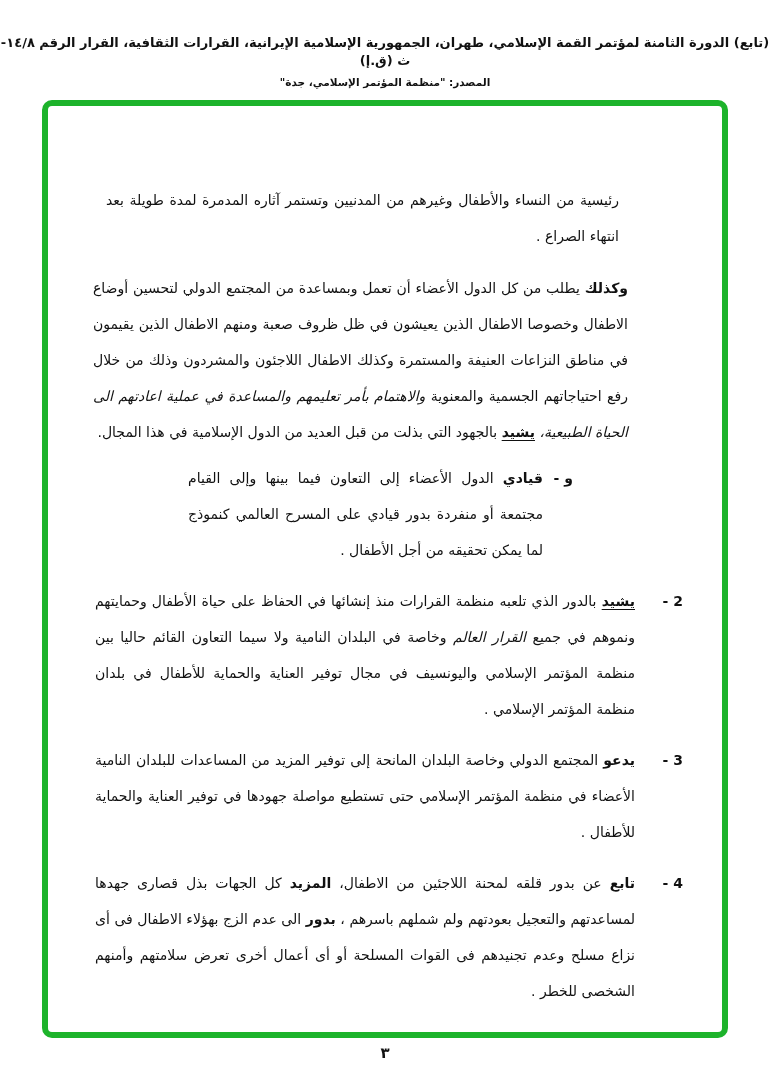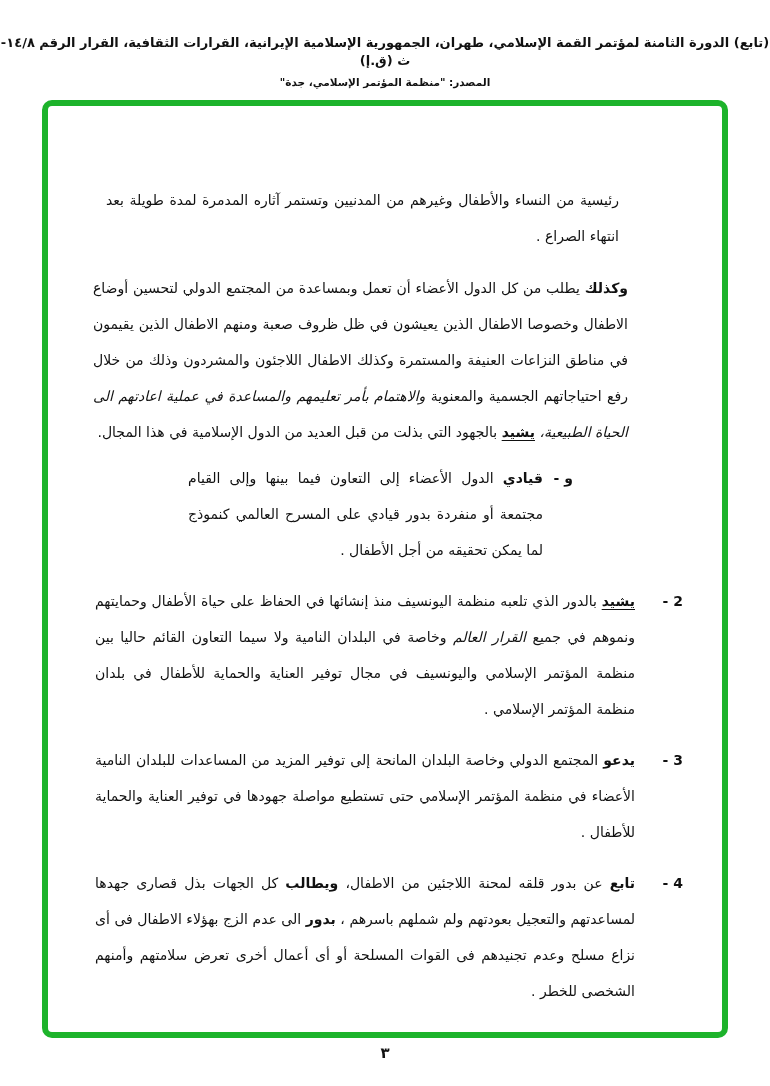--- a/index.html
+++ b/index.html
@@ -61,30 +61,30 @@
       <span class="ibody"><b>وكذلك</b><span> يطلب من كل الدول الأعضاء أن تعمل وبمساعدة من المجتمع الدولي لتحسين أوضاع الاطفال وخصوصا الاطفال الذين يعيشون في ظل ظروف صعبة ومنهم الاطفال الذين يقيمون في مناطق النزاعات العنيفة والمستمرة وكذلك الاطفال اللاجئون والمشردون وذلك من خلال رفع احتياجاتهم الجسمية والمعنوية </span><i>والاهتمام بأمر تعليمهم والمساعدة في عملية اعادتهم الى الحياة الطبيعية، </i><b class="u">يشيد</b><span> بالجهود التي بذلت من قبل العديد من الدول الإسلامية في هذا المجال.</span></span>
     </div>
 
     <div class="item item-w">
       <span class="marker">و -</span>
       <span class="ibody"><b>قيادي</b><span> الدول الأعضاء إلى التعاون فيما بينها وإلى القيام مجتمعة أو منفردة بدور قيادي على المسرح العالمي كنموذج لما يمكن تحقيقه من أجل الأطفال .</span></span>
     </div>
 
     <div class="item item-num">
       <span class="marker">2 -</span>
-      <span class="ibody"><b class="u">يشيد</b><span> بالدور الذي تلعبه منظمة اليونسيف منذ إنشائها في الحفاظ على حياة الأطفال وحمايتهم ونموهم في جميع </span><i>القرار العالم</i><span> وخاصة في البلدان النامية ولا سيما التعاون القائم حاليا بين منظمة المؤتمر الإسلامي واليونسيف في مجال توفير العناية والحماية للأطفال في بلدان منظمة المؤتمر الإسلامي .</span></span>
+      <span class="ibody"><b class="u">يشيد</b><span> بالدور الذي تلعبه منظمة القرارات منذ إنشائها في الحفاظ على حياة الأطفال وحمايتهم ونموهم في جميع </span><i>القرار العالم</i><span> وخاصة في البلدان النامية ولا سيما التعاون القائم حاليا بين منظمة المؤتمر الإسلامي واليونسيف في مجال توفير العناية والحماية للأطفال في بلدان منظمة المؤتمر الإسلامي .</span></span>
     </div>
 
     <div class="item item-num">
       <span class="marker">3 -</span>
       <span class="ibody"><b>يدعو</b><span> المجتمع الدولي وخاصة البلدان المانحة إلى توفير المزيد من المساعدات للبلدان النامية الأعضاء في منظمة المؤتمر الإسلامي حتى تستطيع مواصلة جهودها في توفير العناية والحماية للأطفال .</span></span>
     </div>
 
     <div class="item item-num">
       <span class="marker">4 -</span>
-      <span class="ibody"><b>تابع</b><span> عن بدور قلقه لمحنة اللاجئين من الاطفال، </span><b>ويطالب</b><span> كل الجهات بذل قصارى جهدها لمساعدتهم والتعجيل بعودتهم ولم شملهم باسرهم ، </span><b>بدور</b><span> الى عدم الزج بهؤلاء الاطفال فى أى نزاع مسلح وعدم تجنيدهم فى القوات المسلحة أو أى أعمال أخرى تعرض سلامتهم وأمنهم الشخصى للخطر .</span></span>
+      <span class="ibody"><b>تابع</b><span> عن بدور قلقه لمحنة اللاجئين من الاطفال، </span><b>المزيد</b><span> كل الجهات بذل قصارى جهدها لمساعدتهم والتعجيل بعودتهم ولم شملهم باسرهم ، </span><b>بدور</b><span> الى عدم الزج بهؤلاء الاطفال فى أى نزاع مسلح وعدم تجنيدهم فى القوات المسلحة أو أى أعمال أخرى تعرض سلامتهم وأمنهم الشخصى للخطر .</span></span>
     </div>
 
   </div>
 
   <div class="pnum">٣</div>
 
 </div>
 
 </body></html>

